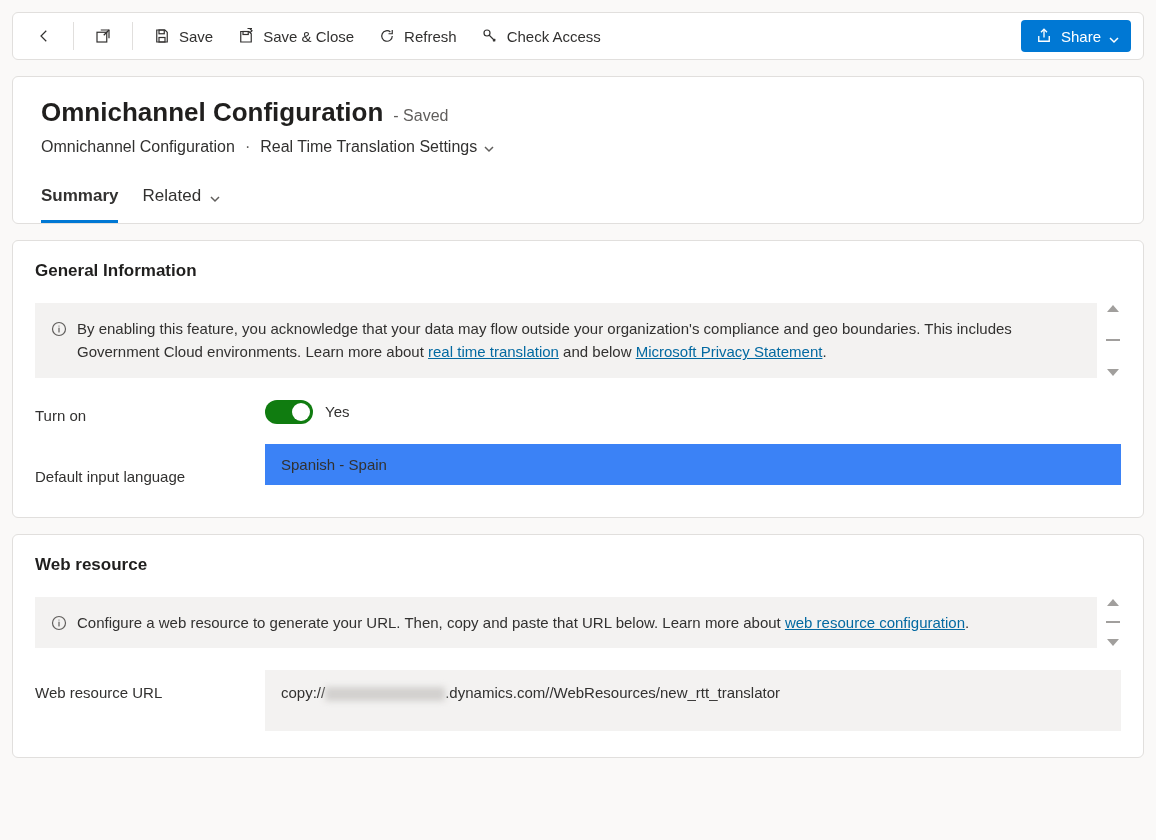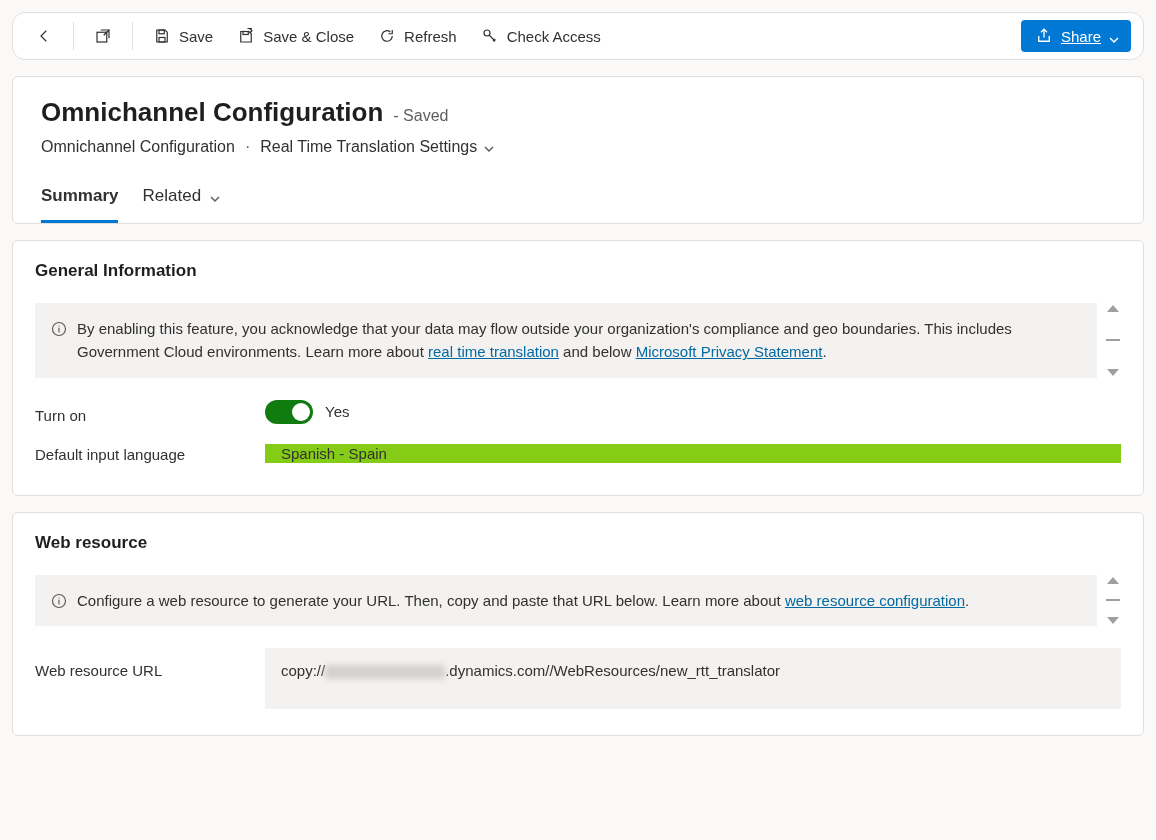--- a/index.html
+++ b/index.html
@@ -15,21 +15,20 @@
     border: 1px solid #e1dfdd;
     border-radius: 6px;
     margin-bottom: 16px;
   }
   
   .toolbar {
     display: flex;
     align-items: center;
     padding: 6px 12px;
     gap: 4px;
-    border-radius: 13px;
   }
   .tb-btn {
     display: flex;
     align-items: center;
     gap: 8px;
     padding: 8px 10px;
     border: none;
     background: transparent;
     color: #323130;
     font-size: 15px;
@@ -46,21 +45,20 @@
   .spacer { flex: 1; }
   .share-btn {
     display:flex; align-items:center; gap:8px;
     background: #0078d4;
     color: #fff;
     border: none;
     padding: 7px 12px 7px 14px;
     border-radius: 4px;
     font-size: 15px;
     cursor: pointer;
-    text-decoration: underline;
   }
   .share-btn .chev { width:10px; height:10px; }
   
   .header-card { padding: 20px 28px 0 28px; }
   .title-row { display:flex; align-items: baseline; gap:10px; }
   .page-title { font-size: 26px; font-weight: 600; color:#201f1e; }
   .saved { font-size: 16px; color:#605e5c; }
   .breadcrumb {
     display:flex; align-items:center; gap:10px;
     margin-top: 10px;
@@ -106,23 +104,23 @@
     width:48px; height:24px; border-radius:12px;
     background:#107c10; position:relative; cursor:pointer;
   }
   .toggle .knob {
     position:absolute; right:3px; top:3px;
     width:18px; height:18px; border-radius:50%; background:#fff;
   }
   .toggle-label { font-size:15px; }
   .field-input {
     flex:1;
-    background:#84cc16;
+    background:#3b82f6;
     border:none;
-    padding:1px 16px;
+    padding:12px 16px;
     font-size:15px;
     color:#323130;
   }
   .url-wrap {
     flex:1;
     background:#f3f2f1;
     padding:14px 16px 30px 16px;
     font-size:15px;
     color:#323130;
   }

